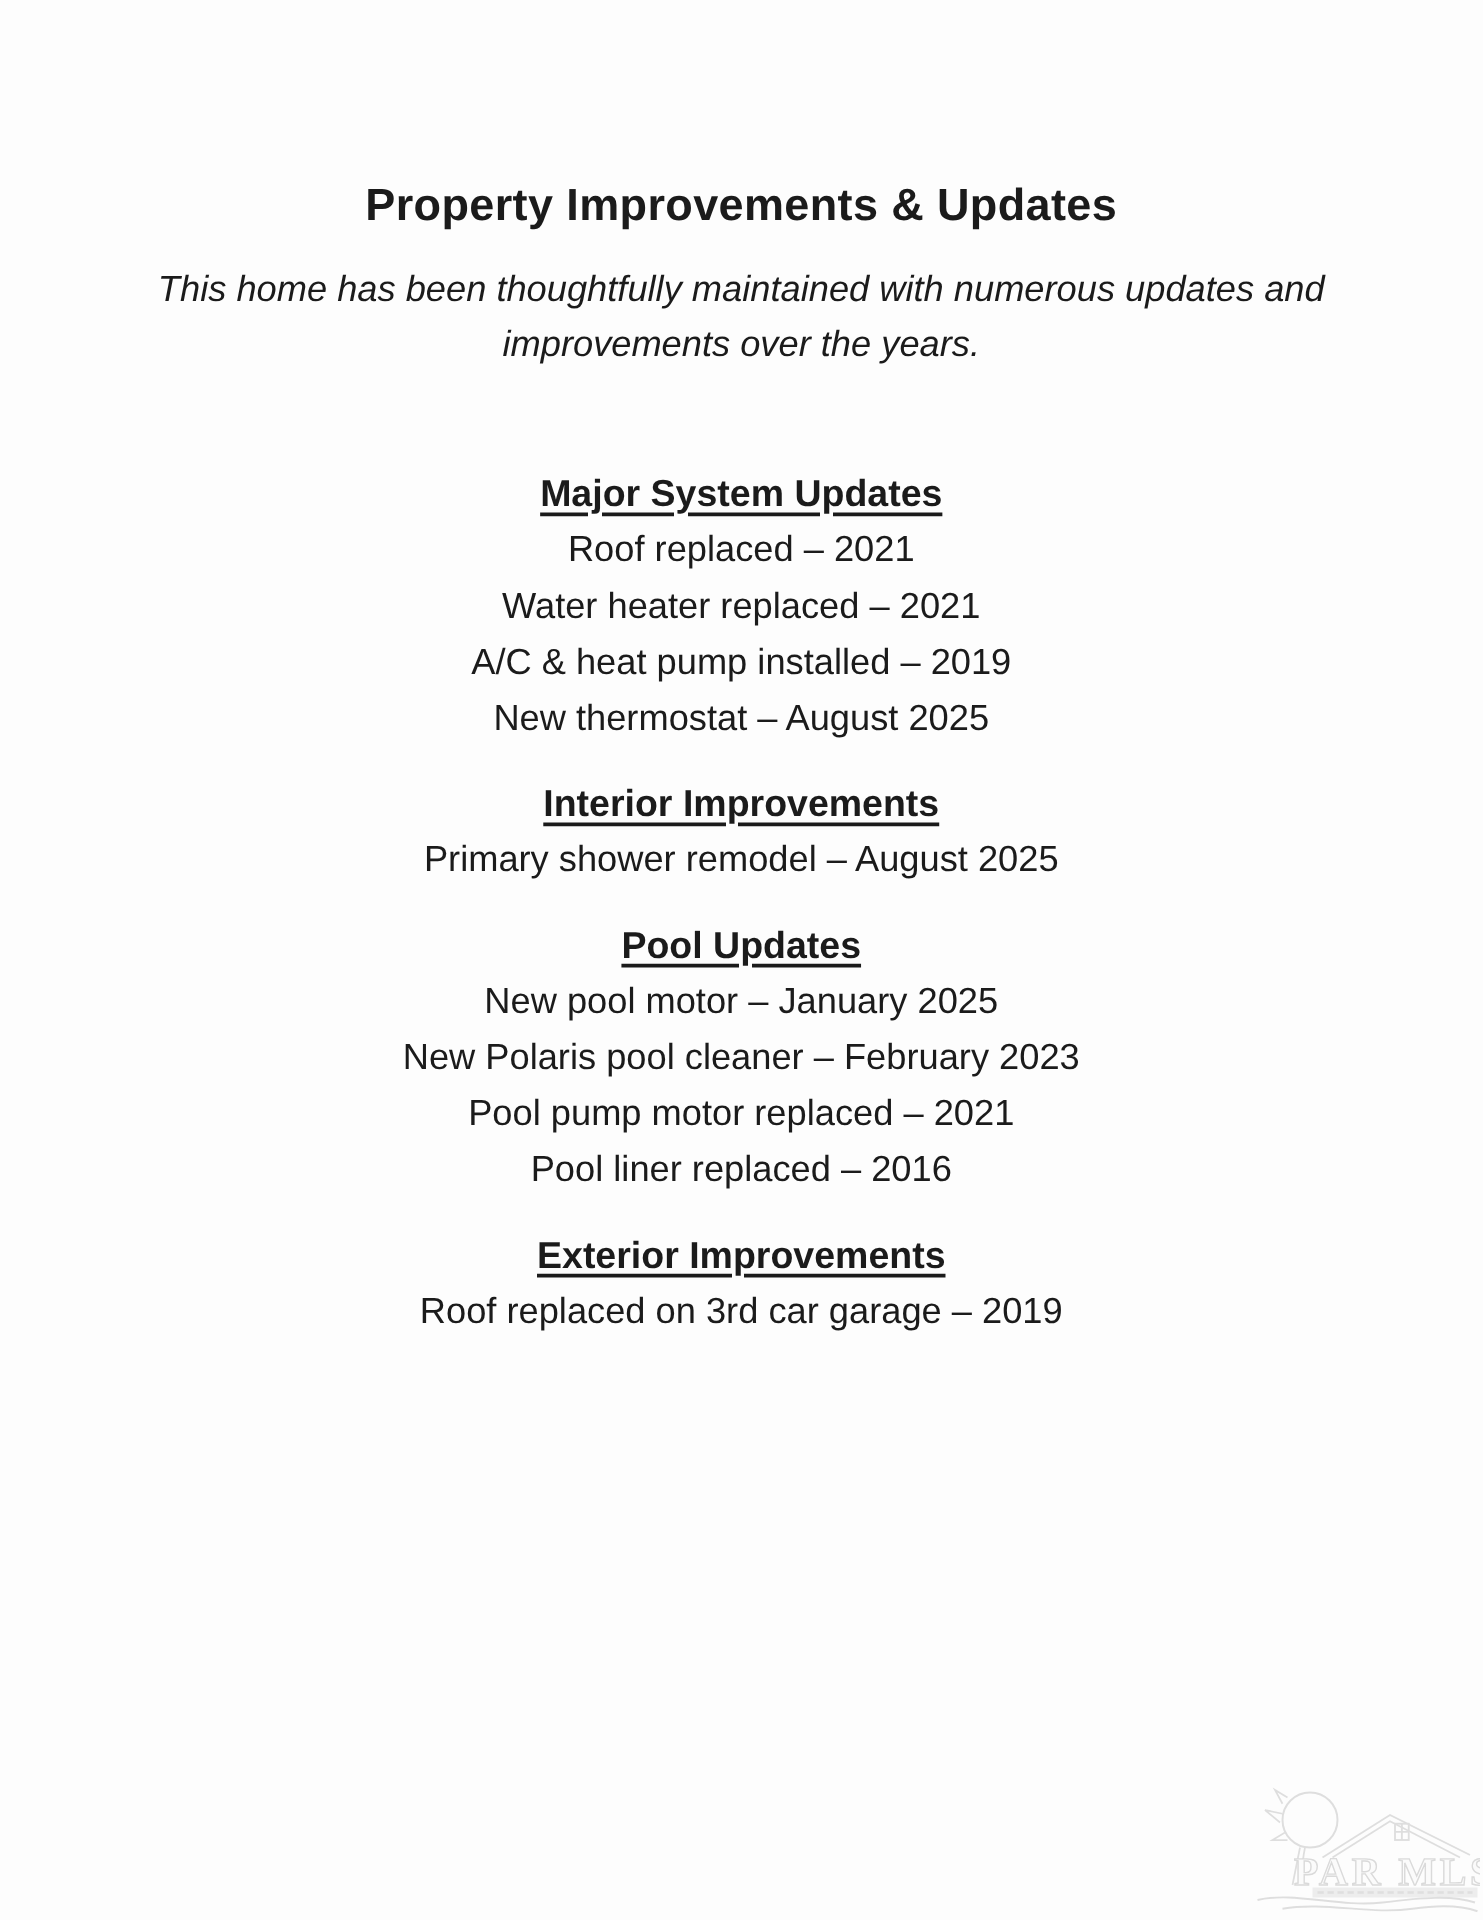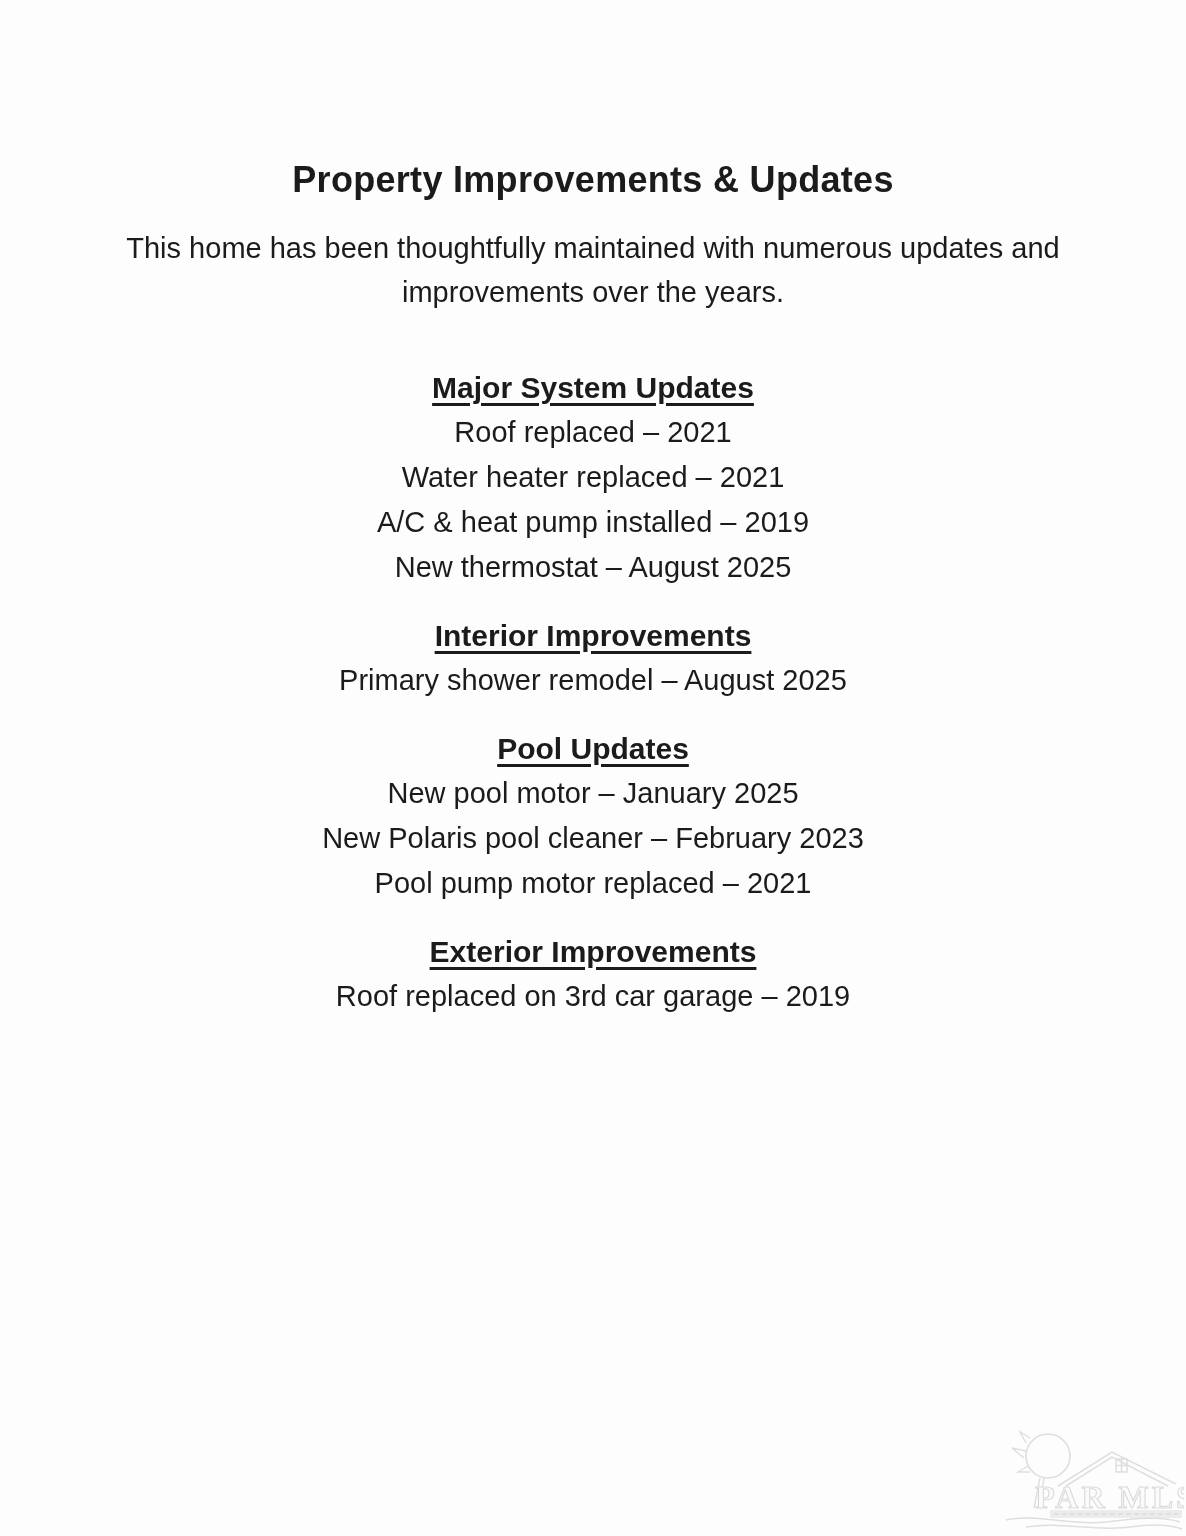--- a/index.html
+++ b/index.html
@@ -16,38 +16,39 @@
     width: 1186px;
     height: 1536px;
     overflow: hidden;
     background: #fdfdfd;
     font-family: "Liberation Sans", sans-serif;
     color: #1b1b1b;
     text-align: center;
     -webkit-font-smoothing: antialiased;
   }
   .doc-title {
-    margin: 16px;
+    margin: 0;
     padding-top: 142px;
     font-size: 36px;
     line-height: 44px;
     font-weight: bold;
     letter-spacing: 0.3px;
   }
   .doc-subtitle {
     margin: 24px auto 0;
     max-width: 1020px;
+    font-style: italic;
     font-size: 29px;
     line-height: 44px;
   }
   .section {
     margin-top: 28px;
   }
   .section:first-of-type {
-    margin-top: 56px;
+    margin-top: 80px;
   }
   .section-heading {
     margin: 0 0 4px 0;
     font-size: 30px;
     line-height: 36px;
     font-weight: bold;
     text-decoration: underline;
     text-decoration-thickness: 2.5px;
     text-underline-offset: 5px;
   }
@@ -90,20 +91,21 @@
       </section>
       <section class="section">
         <h2 class="section-heading">Interior Improvements</h2>
         <p class="item">Primary shower remodel – August 2025</p>
       </section>
       <section class="section">
         <h2 class="section-heading">Pool Updates</h2>
         <p class="item">New pool motor – January 2025</p>
         <p class="item">New Polaris pool cleaner – February 2023</p>
         <p class="item">Pool pump motor replaced – 2021</p>
+        <p class="item">Pool liner replaced – 2016</p>
       </section>
       <section class="section">
         <h2 class="section-heading">Exterior Improvements</h2>
         <p class="item">Roof replaced on 3rd car garage – 2019</p>
       </section>
     </div>
 
   <div class="watermark">
     <svg viewBox="0 0 184 104" xmlns="http://www.w3.org/2000/svg">
 

